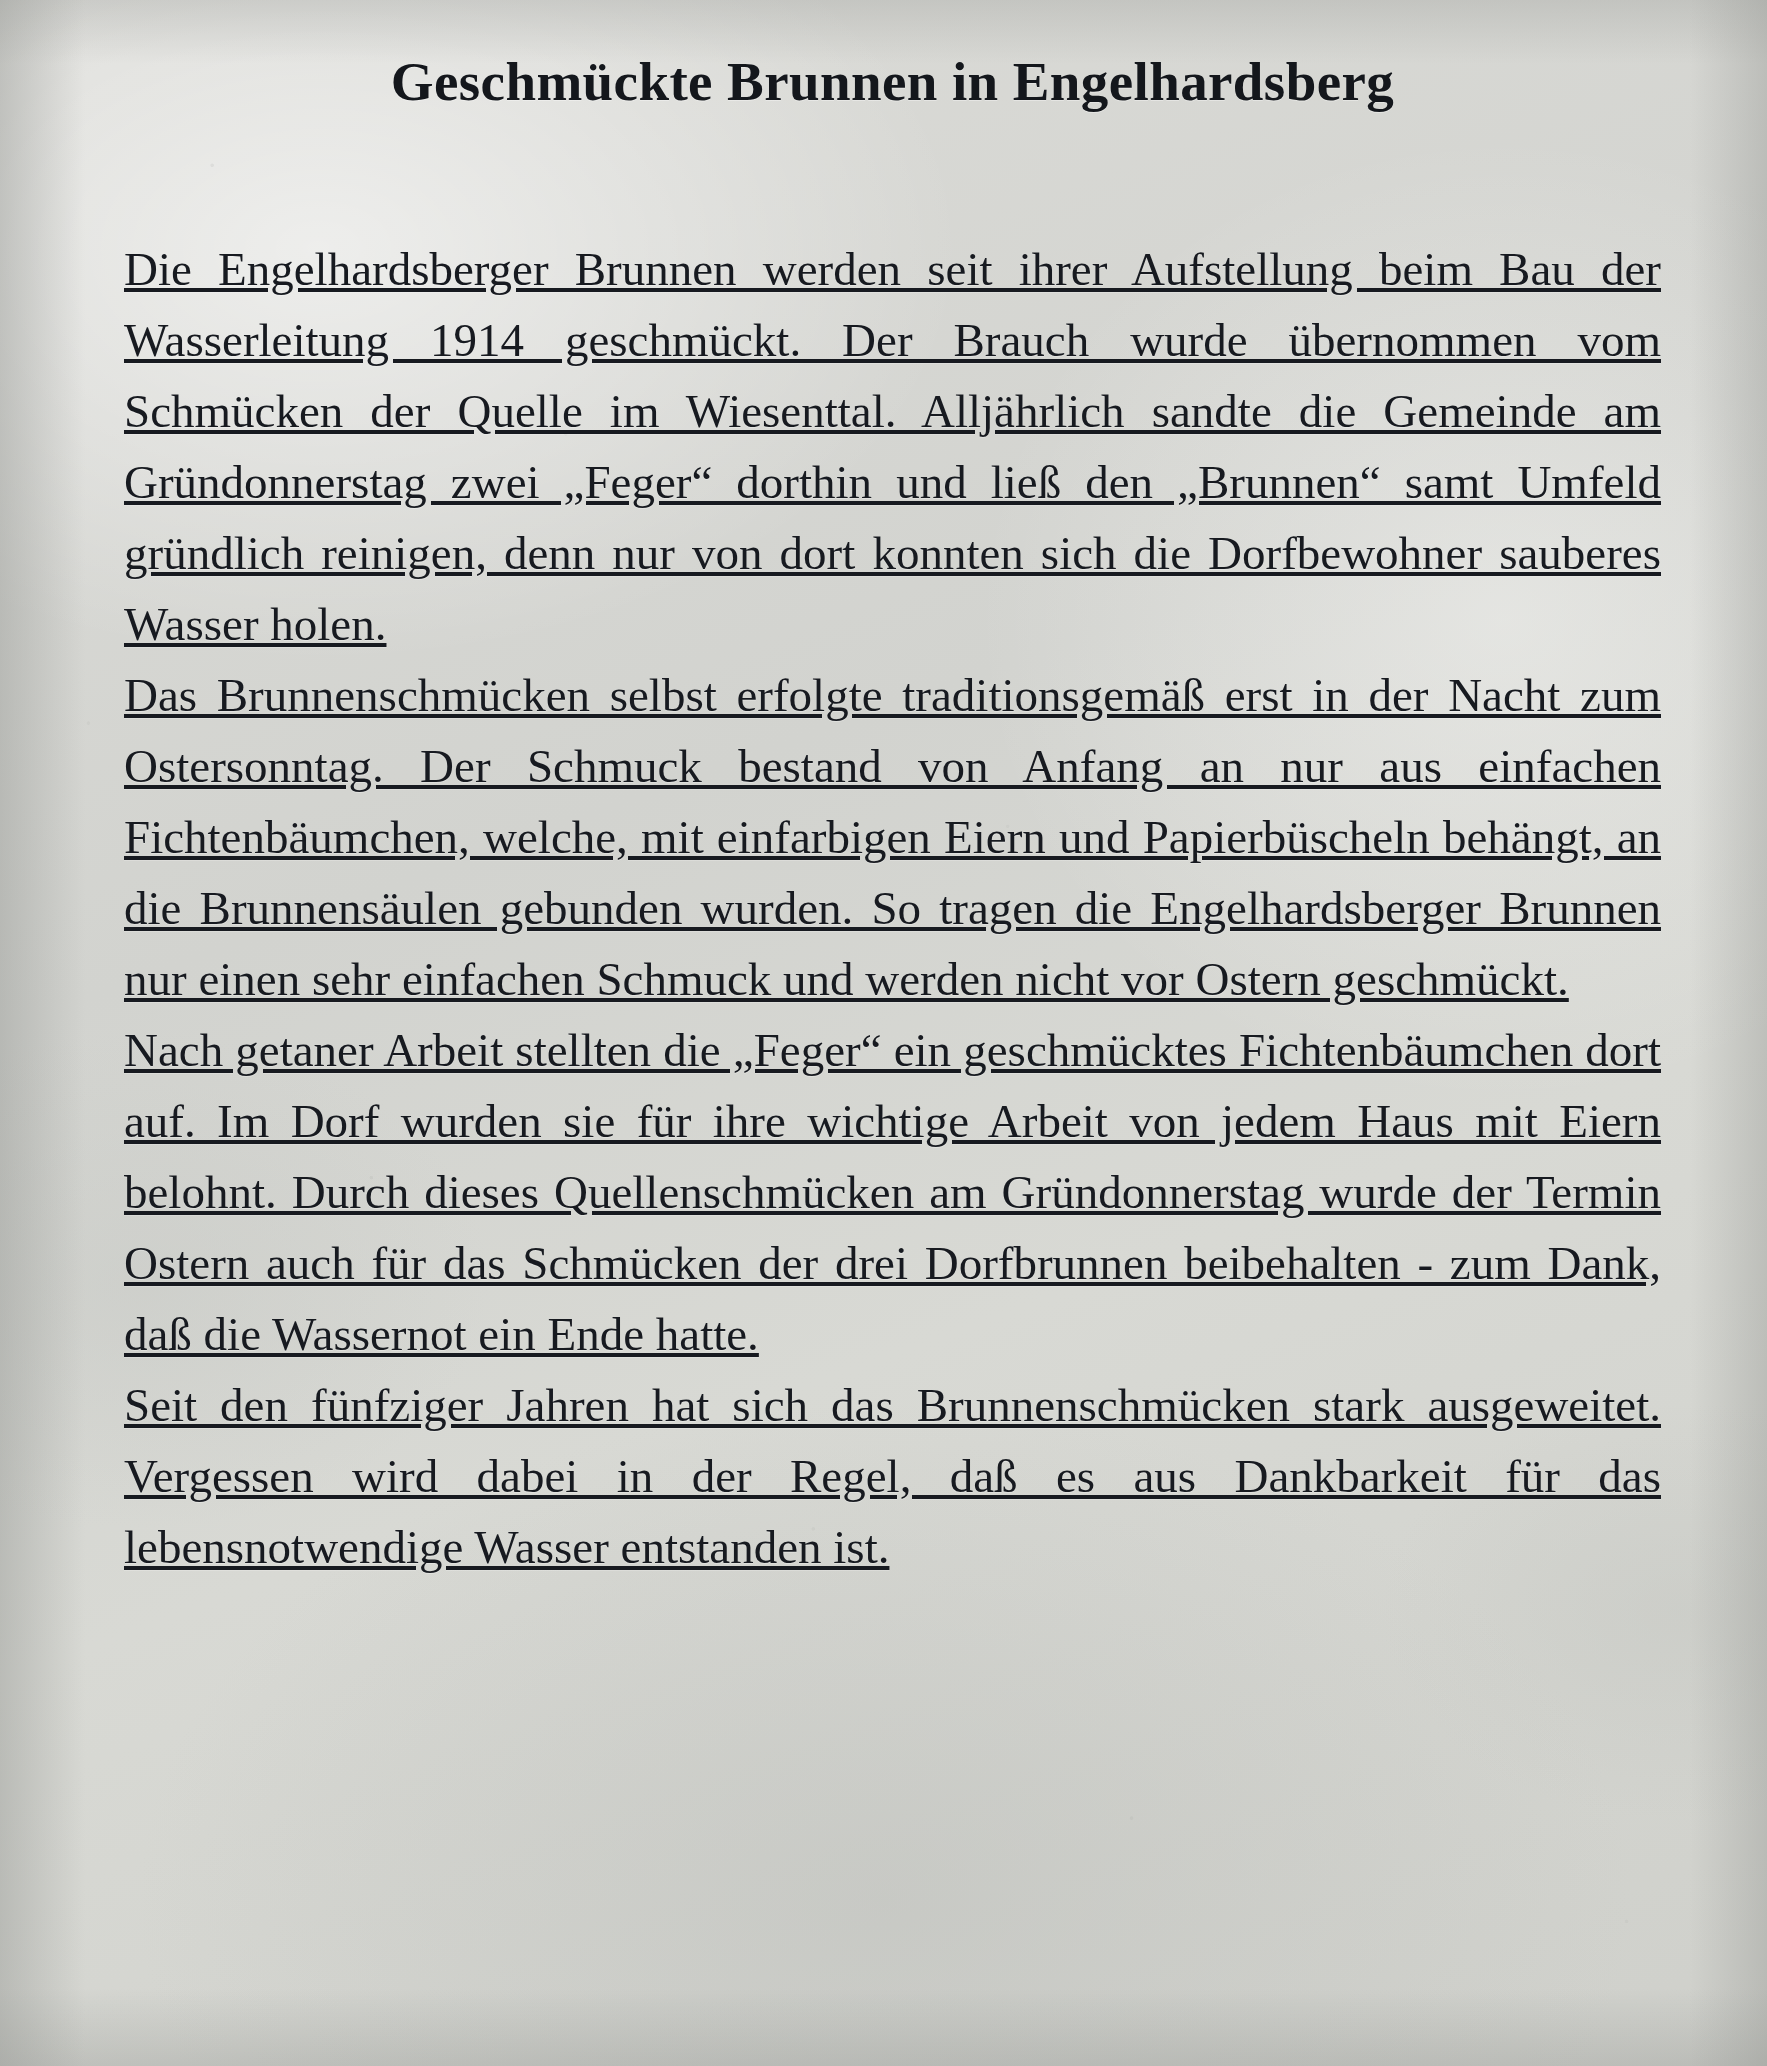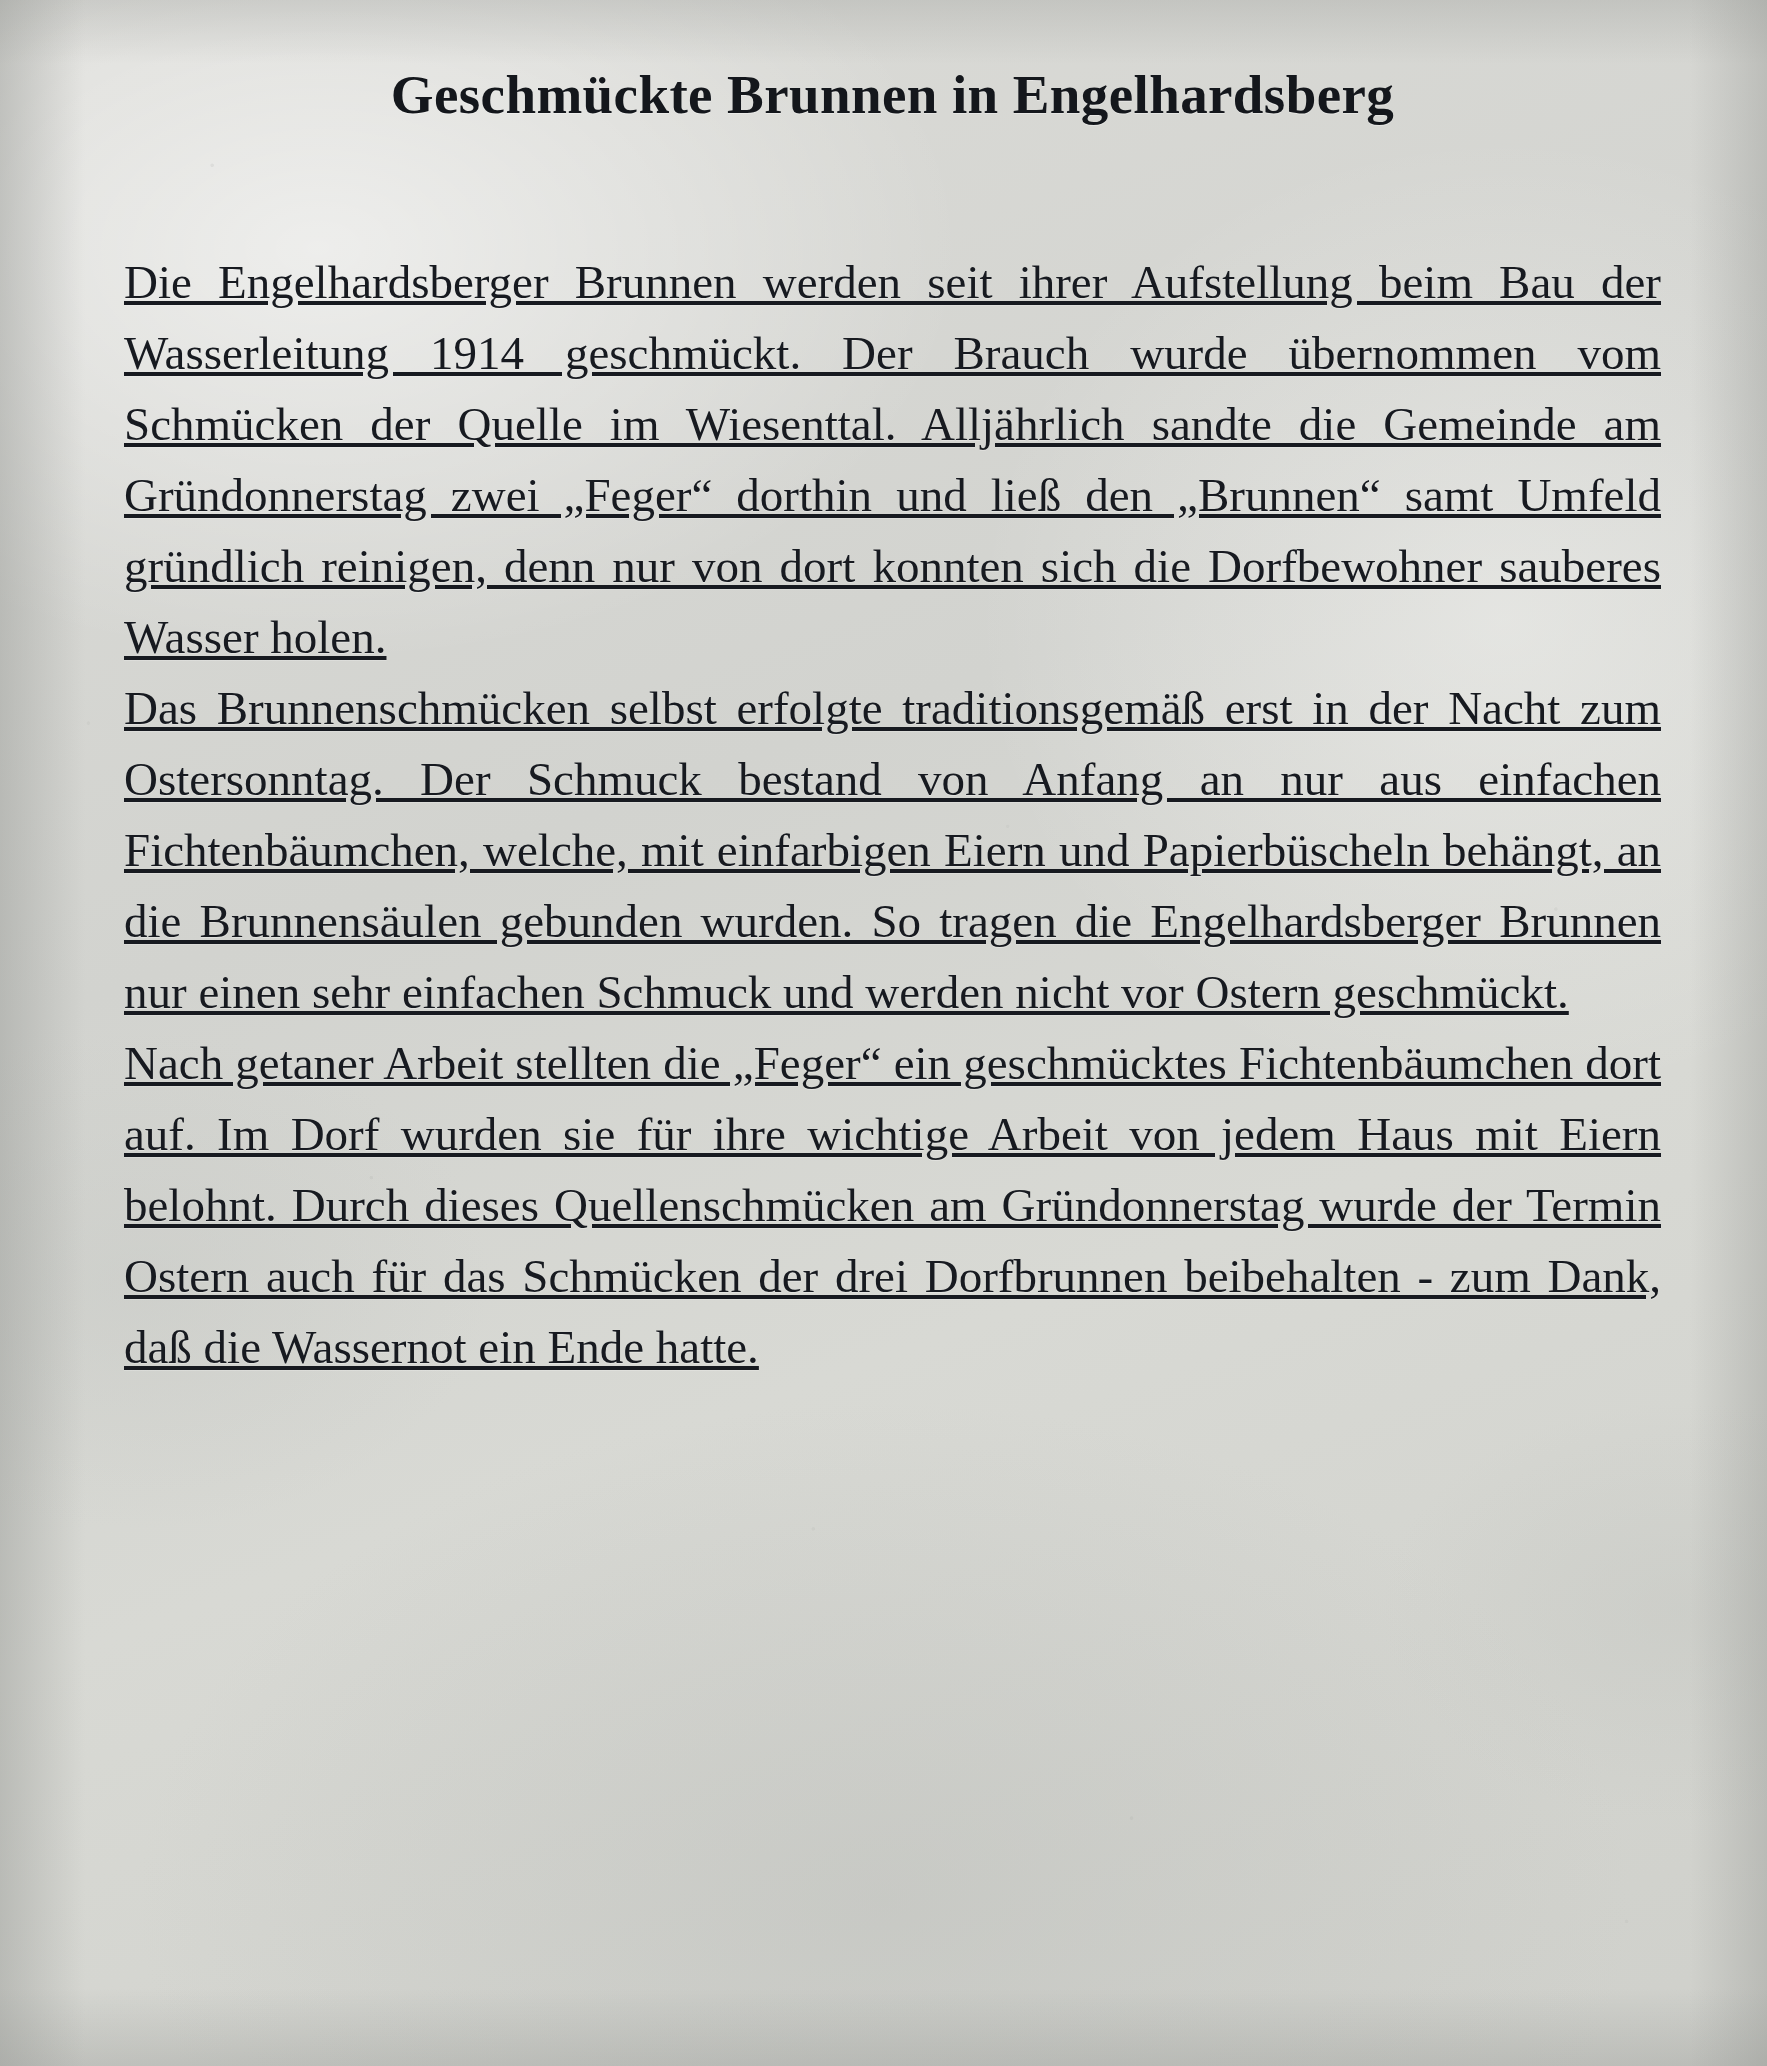--- a/index.html
+++ b/index.html
@@ -62,21 +62,21 @@
   }
 
   .content {
     position: relative;
     z-index: 2;
     padding: 0 107px 0 124px;
   }
 
   h1.title {
     margin: 0;
-    padding-top: 63px;
+    padding-top: 50px;
     text-align: center;
     font-family: "Liberation Serif", "DejaVu Serif", serif;
     font-weight: bold;
     font-size: 55px;
     letter-spacing: 0.4px;
     color: #14171c;
     text-shadow: 0 0.7px 0 rgba(255,255,255,0.35);
   }
 
   .body-text {
@@ -105,16 +105,17 @@
   <div class="grain"></div>
   <div class="vignette"></div>
 
   <div class="content">
     <h1 class="title">Geschmückte Brunnen in Engelhardsberg</h1>
 
     <div class="body-text">
       <p class="para">Die Engelhardsberger Brunnen werden seit ihrer Aufstellung beim Bau der Wasserleitung 1914 geschmückt. Der Brauch wurde übernommen vom Schmücken der Quelle im Wiesenttal. Alljährlich sandte die Gemeinde am Gründonnerstag zwei „Feger“ dorthin und ließ den „Brunnen“ samt Umfeld gründlich reinigen, denn nur von dort konnten sich die Dorfbewohner sauberes Wasser holen.</p>
       <p class="para">Das Brunnenschmücken selbst erfolgte traditionsgemäß erst in der Nacht zum Ostersonntag. Der Schmuck bestand von Anfang an nur aus einfachen Fichtenbäumchen, welche, mit einfarbigen Eiern und Papierbüscheln behängt, an die Brunnensäulen gebunden wurden. So tragen die Engelhardsberger Brunnen nur einen sehr einfachen Schmuck und werden nicht vor Ostern geschmückt.</p>
       <p class="para">Nach getaner Arbeit stellten die „Feger“ ein geschmücktes Fichtenbäumchen dort auf. Im Dorf wurden sie für ihre wichtige Arbeit von jedem Haus mit Eiern belohnt. Durch dieses Quellenschmücken am Gründonnerstag wurde der Termin Ostern auch für das Schmücken der drei Dorfbrunnen beibehalten - zum Dank, daß die Wassernot ein Ende hatte.</p>
+      <p class="para last-line-left">Seit den fünfziger Jahren hat sich das Brunnenschmücken stark ausgeweitet. Vergessen wird dabei in der Regel, daß es aus Dankbarkeit für das lebensnotwendige Wasser entstanden ist.</p>
     </div>
   </div>
 </div>
 
 
 </body></html>

